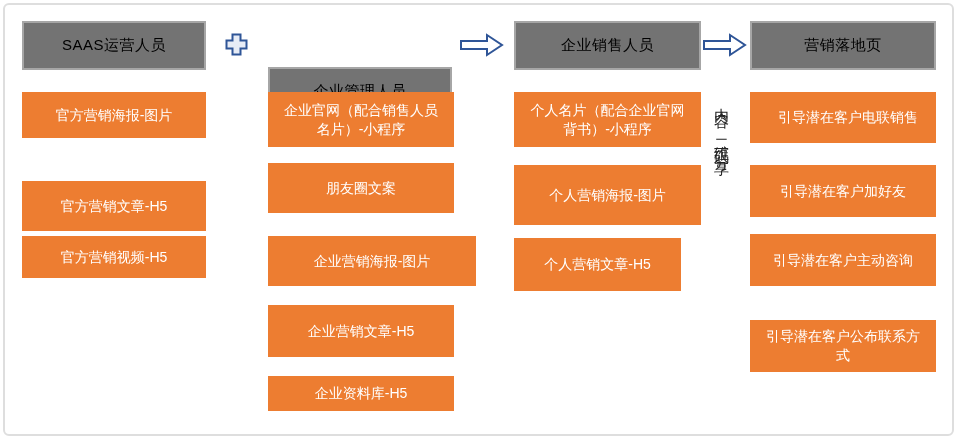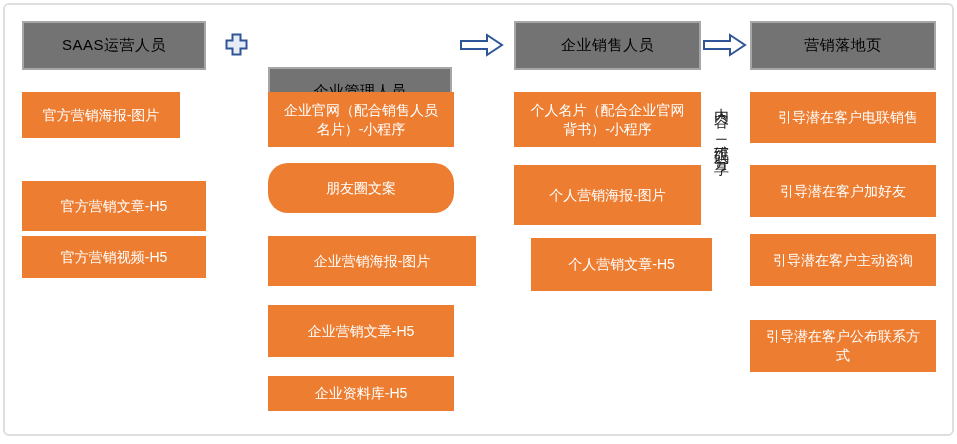--- a/index.html
+++ b/index.html
@@ -47,32 +47,32 @@
 <svg class="connector" style="left:224px;top:32px;" width="25" height="25" viewBox="0 0 25 25">
   <path d="M8.5 2.5 H16.5 V8.5 H22.5 V16.5 H16.5 V22.5 H8.5 V16.5 H2.5 V8.5 H8.5 Z" fill="#E7ECF6" stroke="#2F5597" stroke-width="2" stroke-linejoin="miter"></path>
 </svg>
 <svg class="connector" style="left:460px;top:33px;" width="44" height="24" viewBox="0 0 44 24">
   <polygon points="1,8 27,8 27,2 42,12 27,22 27,16 1,16" fill="#FFFFFF" stroke="#2F5597" stroke-width="2" stroke-linejoin="miter"></polygon>
 </svg>
 <svg class="connector" style="left:703px;top:33px;" width="44" height="24" viewBox="0 0 44 24">
   <polygon points="1,8 27,8 27,2 42,12 27,22 27,16 1,16" fill="#FFFFFF" stroke="#2F5597" stroke-width="2" stroke-linejoin="miter"></polygon>
 </svg>
 
-<div class="obox" style="left:22px;width:158px;top:92px;height:46px;">官方营销海报-图片</div>
+<div class="obox" style="left:22px;width:184px;top:92px;height:46px;">官方营销海报-图片</div>
 <div class="obox" style="left:22px;width:184px;top:163px;height:50px;margin-top:18px;">官方营销文章-H5</div>
 <div class="obox" style="left:22px;width:184px;top:236px;height:42px;">官方营销视频-H5</div>
 
 <div class="obox" style="left:268px;width:186px;top:92px;height:55px;">企业官网（配合销售人员名片）-小程序</div>
-<div class="obox" style="left:268px;width:186px;top:163px;height:50px;border-radius:20px;">朋友圈文案</div>
+<div class="obox" style="left:268px;width:186px;top:163px;height:50px;">朋友圈文案</div>
 <div class="obox" style="left:268px;width:208px;top:236px;height:50px;">企业营销海报-图片</div>
 <div class="obox" style="left:268px;width:186px;top:305px;height:52px;">企业营销文章-H5</div>
 <div class="obox" style="left:268px;width:186px;top:376px;height:35px;">企业资料库-H5</div>
 
 <div class="obox" style="left:514px;width:187px;top:92px;height:55px;">个人名片（配合企业官网背书）-小程序</div>
 <div class="obox" style="left:514px;width:187px;top:165px;height:60px;">个人营销海报-图片</div>
-<div class="obox" style="left:514px;width:181px;top:238px;height:53px;margin-left:17px;">个人营销文章-H5</div>
+<div class="obox" style="left:514px;width:167px;top:238px;height:53px;">个人营销文章-H5</div>
 
 <div class="vlabel">内容+二维码分享</div>
 
 <div class="obox" style="left:750px;width:186px;top:92px;height:51px;padding-left:20px;">引导潜在客户电联销售</div>
 <div class="obox" style="left:750px;width:186px;top:165px;height:52px;">引导潜在客户加好友</div>
 <div class="obox" style="left:750px;width:186px;top:234px;height:52px;">引导潜在客户主动咨询</div>
 <div class="obox" style="left:750px;width:186px;top:320px;height:52px;">引导潜在客户公布联系方式</div>
 
 </body></html>

